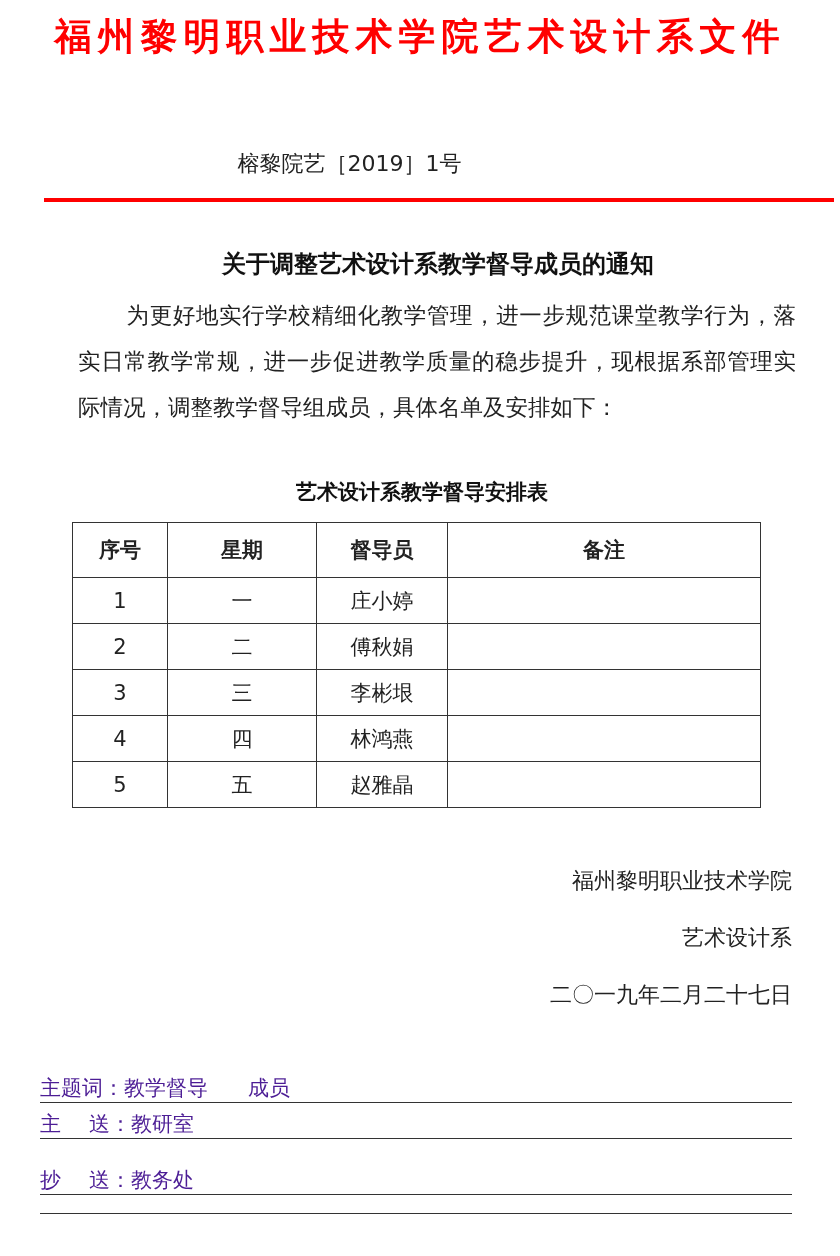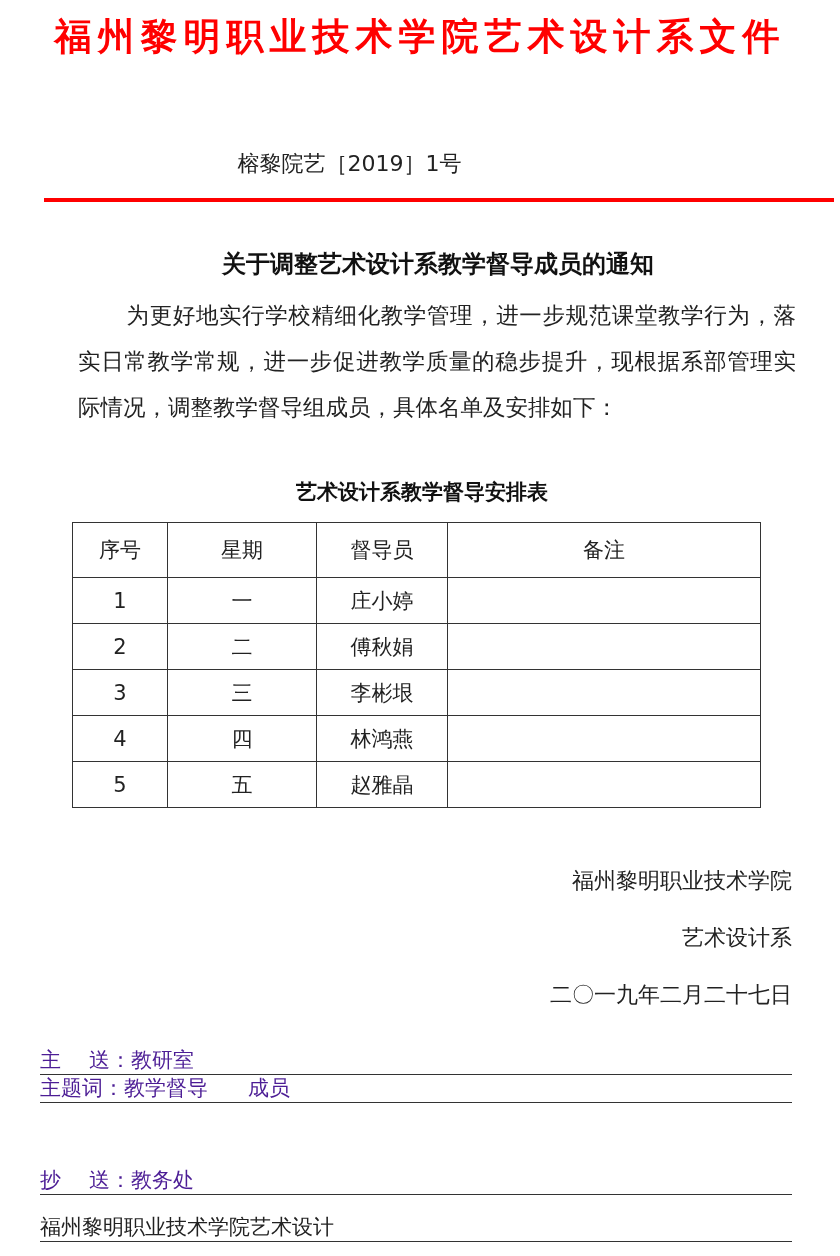--- a/index.html
+++ b/index.html
@@ -34,21 +34,21 @@
       left: 0; top: 476px; width: 844px; text-align: center;
       font-size: 21px; font-weight: bold; line-height: 32px; color: #111;
     }
     table.schedule {
       position: absolute; left: 72px; top: 522px;
       border-collapse: collapse; font-size: 21px; color: #222;
     }
     table.schedule th, table.schedule td {
       border: 1.5px solid #333; text-align: center; padding: 0;
     }
-    table.schedule th { height: 54px; font-weight: normal; }
+    table.schedule th { height: 54px; font-weight: bold; }
     table.schedule td { height: 45px; }
     .col-1 { width: 94px; }
     .col-2 { width: 148px; }
     .col-3 { width: 130px; }
     .col-4 { width: 312px; }
     .sign {
       right: 48px; text-align: center; font-size: 22px; color: #222; line-height: 30px;
     }
     .cc-line {
       left: 40px; width: 752px; font-size: 21px; color: #4c1d95; line-height: 28px;
@@ -116,22 +116,21 @@
   </tbody>
 </table>
 
 <div class="abs sign" style="top:866px;">福州黎明职业技术学院</div>
 <div class="abs sign" style="top:923px;">艺术设计系</div>
 <div class="abs sign" style="top:980px;">二〇一九年二月二十七日</div>
 
 <div class="abs cc-line" style="top:1074px;">
   <span>主题词：</span><span>教学督导</span><span class="gap" style="width:40px;"></span><span>成员</span>
 </div>
-<div class="abs cc-line" style="top:1046px;font-family:Liberation Serif, serif;">
+<div class="abs cc-line" style="top:1110px;font-family:Liberation Serif, serif;">
   <span>主</span><span class="gap" style="width:28px;"></span><span>送：</span><span>教研室</span>
 </div>
 <div class="abs cc-line" style="top:1155px;margin-top:11px;">
   <span>抄</span><span class="gap" style="width:28px;"></span><span>送：</span><span>教务处</span>
 </div>
 
 <div class="abs footer-line">
-  <span>福州黎明职业技术学院艺术设计</span>
 </div>
 
 </body></html>

